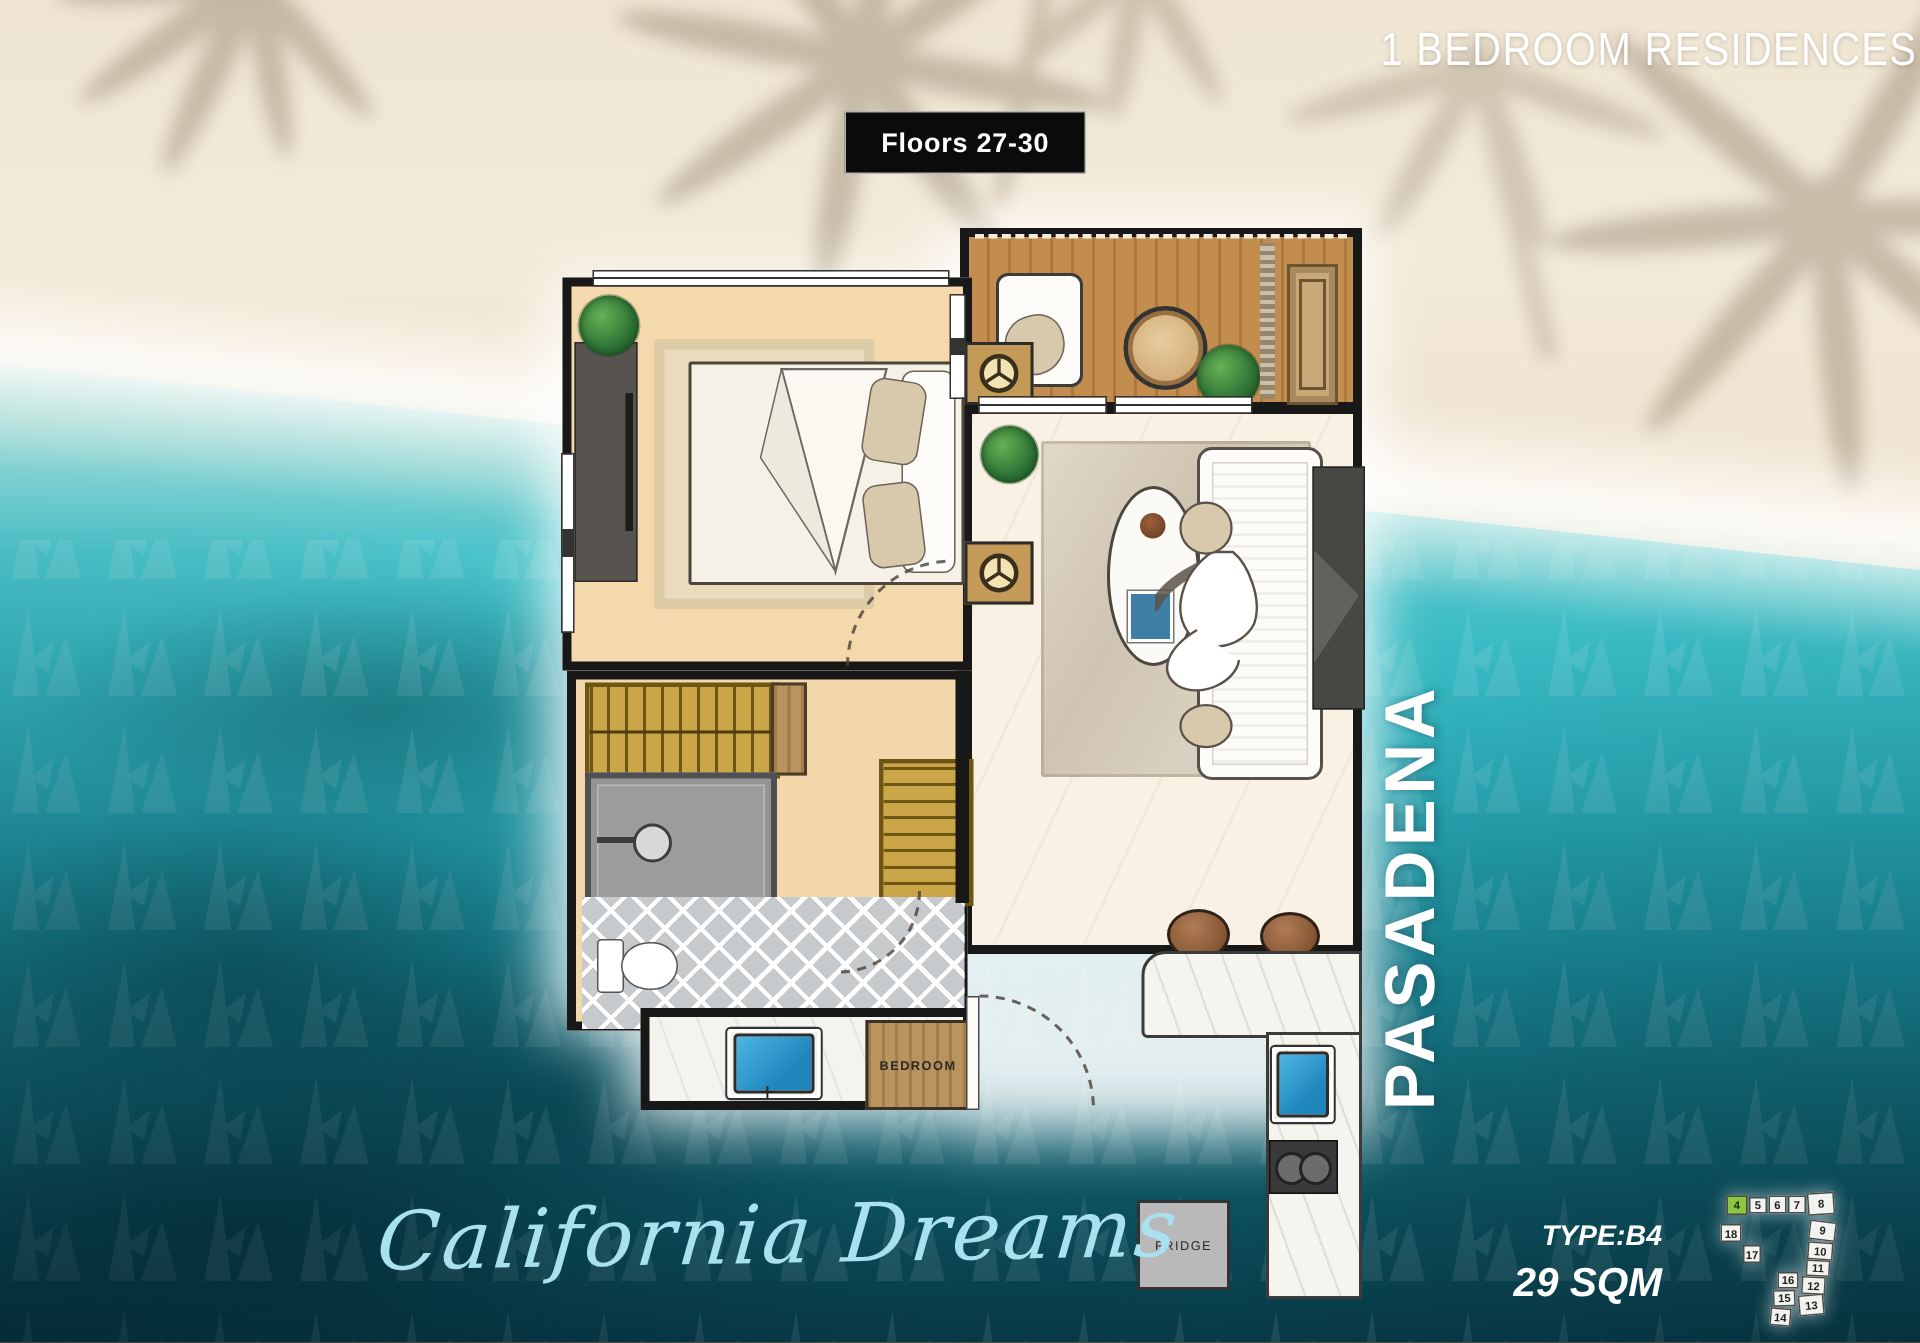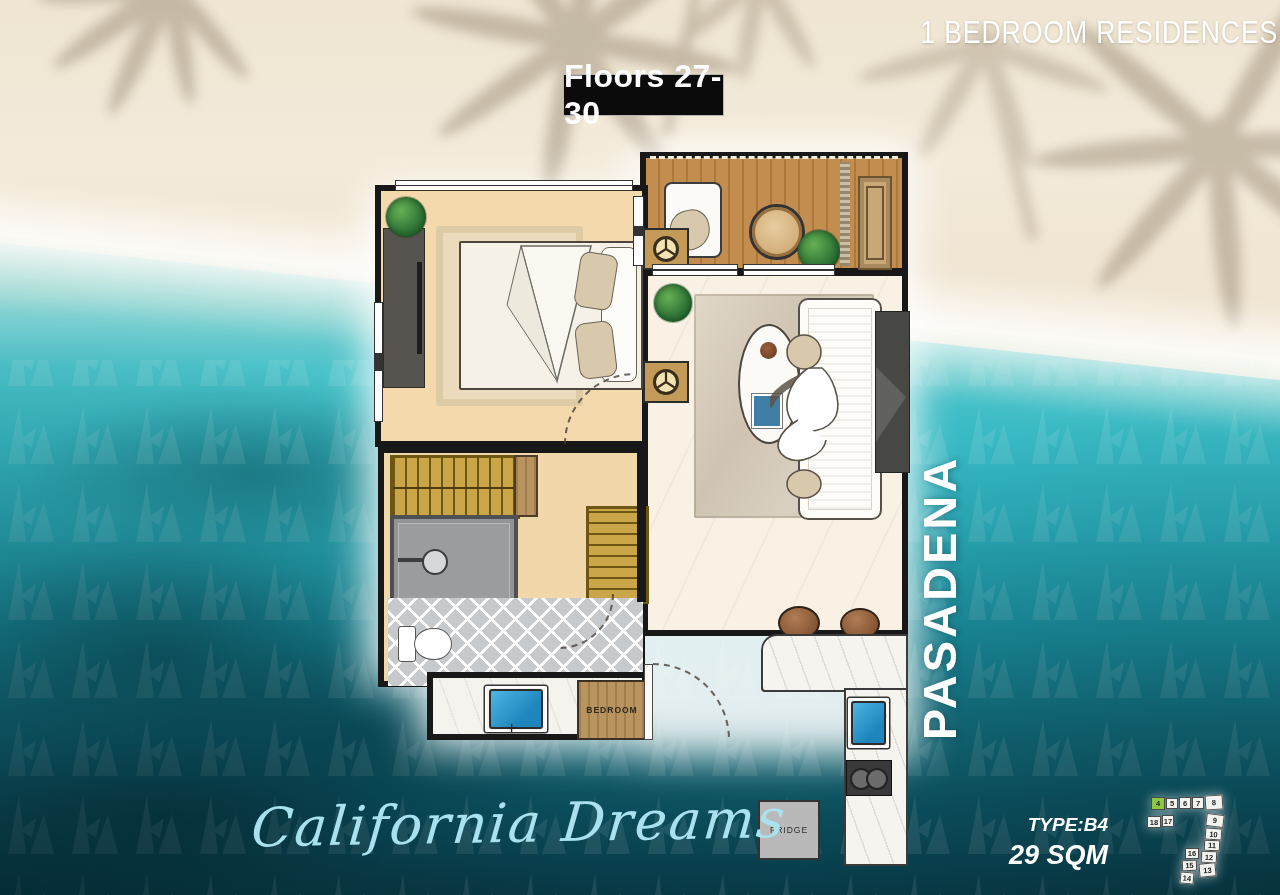--- a/index.html
+++ b/index.html
@@ -131,21 +131,21 @@
   .ac-div{position:absolute;left:194px;top:4px;width:10px;height:104px;
     background:repeating-linear-gradient(0deg,#96866e 0 3px,#cabfa9 3px 6px);}
   .ac-unit{position:absolute;left:212px;top:18px;width:30px;height:90px;background:#c9a877;border:2px solid #6d5430;
     box-shadow:inset 0 0 0 4px rgba(109,84,48,.35);}
   .ac-unit:after{content:"";position:absolute;left:6px;top:8px;right:6px;bottom:8px;border:2px solid #6d5430;}
   
   .top-title{position:absolute;top:15px;right:2px;color:#fff;font-size:31px;font-weight:500;letter-spacing:1px;
     transform:scaleX(.86);transform-origin:100% 0;text-shadow:0 1px 3px rgba(60,50,30,.25);white-space:nowrap;}
   .floors{position:absolute;left:563px;top:74px;width:159px;height:40px;background:#0b0b0b;
     border:1px solid rgba(240,240,240,.75);display:flex;align-items:center;justify-content:center;}
-  .floors span{color:#fff;font-size:32px;font-weight:600;letter-spacing:.5px;}
+  .floors span{color:#fff;font-size:18px;font-weight:600;letter-spacing:.5px;}
   .pasadena{position:absolute;left:912px;top:448px;width:300px;height:62px;
     transform-origin:0 0;transform:rotate(-90deg) translateX(-300px);
     color:#fff;font-size:47px;font-weight:bold;letter-spacing:3px;text-align:center;
     text-shadow:0 2px 6px rgba(10,60,70,.45);white-space:nowrap;}
   .tagline{position:absolute;left:252px;top:792px;width:505px;color:#a9e2ee;
     font-family:"DejaVu Serif",serif;font-style:italic;font-size:54px;letter-spacing:2px;
     transform:skewX(-6deg) rotate(-1deg);white-space:nowrap;}
   .specs{position:absolute;right:172px;top:790px;text-align:right;font-style:italic;font-weight:bold;line-height:30px;}
   .spec-type{color:#fff;font-size:19px;margin-top:20px;}
   .spec-bed{color:#8dc63f;font-size:27px;}
@@ -154,21 +154,21 @@
   #keyplan{position:absolute;left:1142px;top:789px;width:140px;height:104px;filter:drop-shadow(0 0 6px rgba(255,255,255,.55));}
   .kp-cell{position:absolute;background:#f2f2ee;border:1px solid #4a4a4a;color:#222;
     font-size:7.5px;font-weight:bold;display:flex;align-items:center;justify-content:center;box-sizing:border-box;}
   .kp-hl{background:#8dc63f;color:#1d2b07;}
   .kp-0{left:9px;top:8px;width:14px;height:13px;}
   .kp-1{left:24px;top:9px;width:12px;height:11px;}
   .kp-2{left:37px;top:8px;width:12px;height:12px;}
   .kp-3{left:50px;top:8px;width:12px;height:12px;}
   .kp-4{left:63px;top:6px;width:18px;height:15px;transform:rotate(-4deg);}
   .kp-5{left:5px;top:27px;width:14px;height:12px;}
-  .kp-6{left:20px;top:26px;width:12px;height:12px;}
+  .kp-6{left:20px;top:41px;width:12px;height:12px;}
   .kp-7{left:64px;top:25px;width:18px;height:13px;transform:rotate(7deg);}
   .kp-8{left:63px;top:39px;width:17px;height:12px;transform:rotate(4deg);}
   .kp-9{left:62px;top:51px;width:16px;height:11px;transform:rotate(3deg);}
   .kp-10{left:43px;top:59px;width:14px;height:11px;}
   .kp-11{left:59px;top:62px;width:16px;height:12px;transform:rotate(3deg);}
   .kp-12{left:40px;top:71px;width:15px;height:11px;transform:rotate(-2deg);}
   .kp-13{left:57px;top:74px;width:17px;height:14px;transform:rotate(-5deg);}
   .kp-14{left:38px;top:83px;width:14px;height:12px;transform:rotate(5deg);}
 </style>
 </head>

